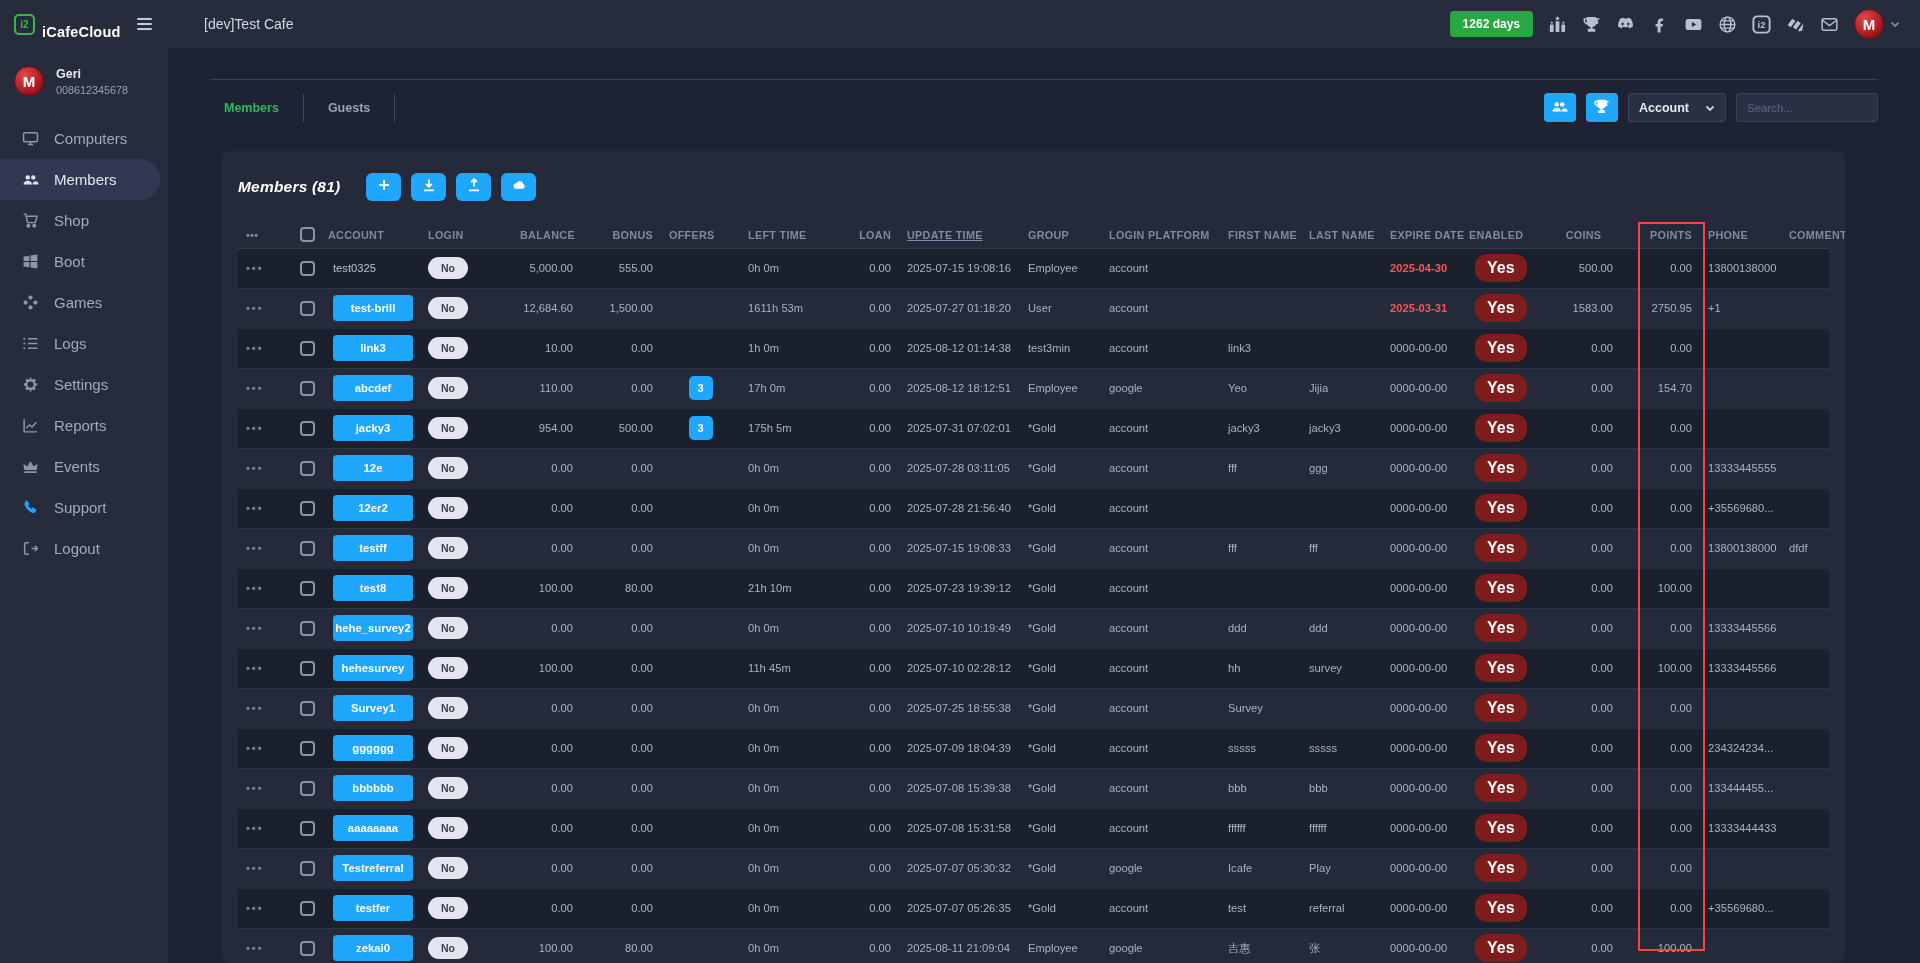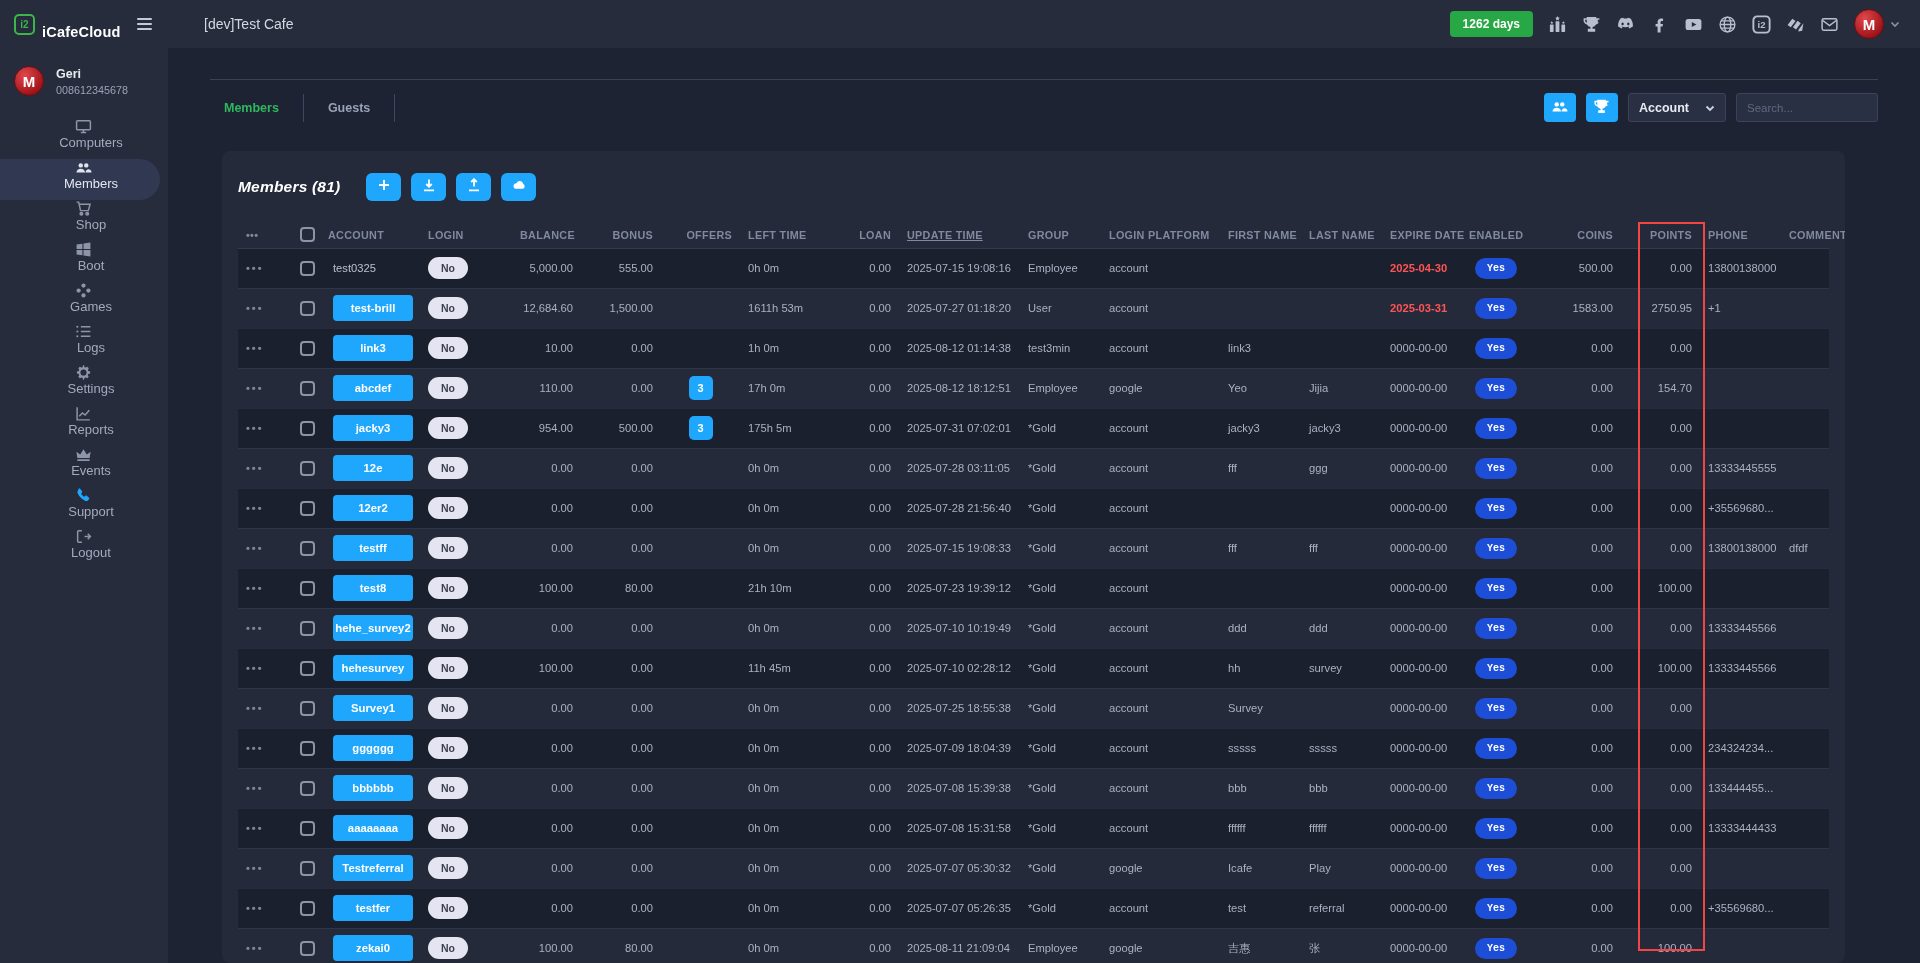--- a/index.html
+++ b/index.html
@@ -28,21 +28,21 @@
   .chev{width:10px;height:10px;color:#8a92a6;display:flex;}
   .chev svg{width:100%;height:100%;}
 
   
   .sidebar{position:fixed;top:48px;left:0;bottom:0;width:168px;background:#262c3c;z-index:15;}
   .user{display:flex;align-items:center;padding:18px 14px 22px;}
   .user-info{margin-left:12px;}
   .user-name{color:#e8ebf2;font-size:12.5px;font-weight:700;}
   .user-phone{color:#9aa2b5;font-size:10.8px;margin-top:3px;}
   .nav-item{height:41px;display:flex;align-items:center;padding-left:22px;color:#a2aabd;
-    font-size:13px;cursor:pointer;margin-right:8px;border-radius:0 21px 21px 0;flex-direction:column;}
+    font-size:15px;cursor:pointer;margin-right:8px;border-radius:0 21px 21px 0;}
   .nav-item .icon{width:17px;height:17px;margin-right:15px;color:#8d95a9;display:flex;flex:none;}
   .nav-item .icon svg{width:100%;height:100%;}
   .nav-item.active{background:#313852;color:#e2e6ef;}
   .nav-item.active .icon{color:#dfe3ed;}
   .nav-item.support-item .icon{color:#1ea7fd;}
 
   
   .main{position:fixed;left:168px;top:48px;right:0;bottom:0;background:#1d2333;overflow:hidden;}
   .tabbar{margin:31px 42px 0;border-top:1px solid #3a4157;display:flex;align-items:center;padding-top:9px;height:47px;}
   .tab{display:flex;align-items:center;height:28px;padding:0 24px;border-right:1px solid #404763;
@@ -72,32 +72,32 @@
   .card-btn svg{width:14px;height:14px;}
 
   table{width:1591px;border-collapse:collapse;table-layout:fixed;}
   thead th{height:26px;font-size:10.8px;font-weight:700;color:#8089a0;padding:0 8px;
     letter-spacing:.3px;white-space:nowrap;cursor:pointer;}
   thead tr{border-bottom:1px solid #343b4e;}
   tbody td{height:40px;font-size:11.2px;color:#a9b1c3;padding:0 8px;white-space:nowrap;vertical-align:middle;}
   tbody tr{border-bottom:1px solid rgba(125,135,165,.13);}
   tbody tr:nth-child(odd){background:#1a202e;}
   tbody tr:nth-child(even){background:#242a3a;}
-  .al{text-align:left}.ar{text-align:right}.ac{text-align:right}
+  .al{text-align:left}.ar{text-align:right}.ac{text-align:left}
   .td-account{padding-left:13px;}
   .dots{color:#7f879b;font-size:11px;font-weight:700;letter-spacing:2px;cursor:pointer;}
   .cb{width:15px;height:15px;border:2px solid #8d94a8;border-radius:4px;background:transparent;
     cursor:pointer;display:inline-block;vertical-align:middle;}
   .acct-btn{display:inline-block;min-width:80px;text-align:center;background:#1ea7fd;color:#fff;
     font-size:11.3px;font-weight:600;padding:7px 0;border-radius:4px;cursor:pointer;}
   .acct-plain{color:#b9c0cf;}
   .pill-no{display:inline-block;background:#e4e5f0;color:#3c4152;font-size:10.5px;font-weight:700;
     padding:5px 13px;border-radius:12px;}
-  .pill-yes{display:inline-block;background:#1d4ed8;color:#fff;font-size:10px;font-weight:700;
-    padding:5px 12px;border-radius:12px;margin-left:6px;font-family:Liberation Mono, monospace;}
+  .pill-yes{display:inline-block;background:#7f1d1d;color:#fff;font-size:16px;font-weight:700;
+    padding:5px 12px;border-radius:12px;margin-left:6px;}
   .offer-badge{width:24px;height:24px;background:#1ea7fd;color:#fff;border-radius:5px;
     display:flex;align-items:center;justify-content:center;font-size:11px;font-weight:700;margin:0 auto;}
   .red{color:#ff5454;font-weight:700;}
   .red-box{position:absolute;left:1416px;top:71px;width:67px;height:729px;
     border:2px solid #f44545;pointer-events:none;z-index:5;}
 </style>
 </head>
 <body>
 
 <div class="topbar">
@@ -372,21 +372,21 @@
             <th class="ac" style="width: 79px;">OFFERS</th>
             <th class="al" style="width: 111px;">LEFT TIME</th>
             <th class="ar" style="width: 48px;">LOAN</th>
             <th class="al" style="width: 121px; text-decoration: underline;">UPDATE TIME</th>
             <th class="al" style="width: 81px;">GROUP</th>
             <th class="al" style="width: 119px;">LOGIN PLATFORM</th>
             <th class="al" style="width: 81px;">FIRST NAME</th>
             <th class="al" style="width: 81px;">LAST NAME</th>
             <th class="al" style="width: 79px;">EXPIRE DATE</th>
             <th class="al" style="width: 85px;">ENABLED</th>
-            <th class="ar" style="width: 75px;">COINS</th>
+            <th class="ar" style="width: 75px; text-align: center;">COINS</th>
             <th class="ar" style="width: 79px;">POINTS</th>
             <th class="al" style="width: 81px;">PHONE</th>
             <th class="al" style="width: 48px;">COMMENT</th>
           </tr>
         </thead>
       <tbody id="tbody">
           <tr>
             <td class="al"><span class="dots">•••</span></td>
             <td class="ac"><span class="cb"></span></td>
             <td class="al td-account"><span class="acct-plain">test0325</span></td>

